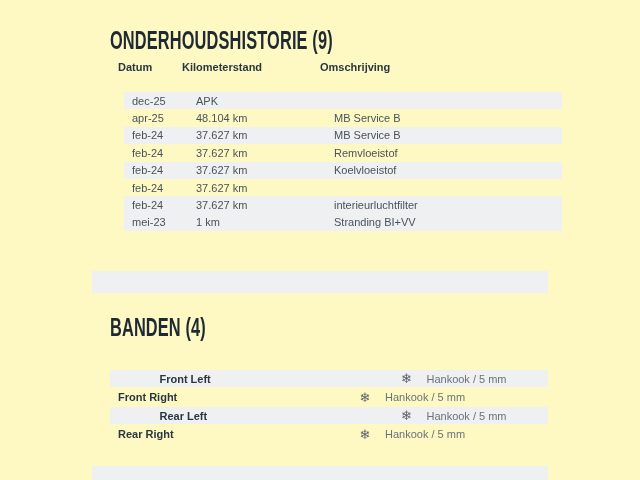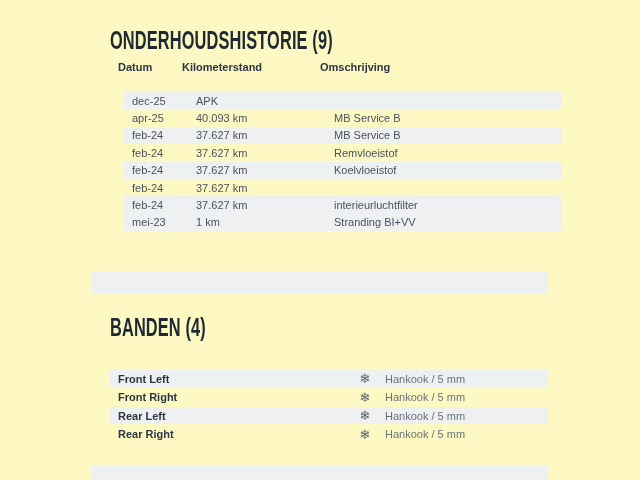--- a/index.html
+++ b/index.html
@@ -21,21 +21,21 @@
   }
   .t1-rows{position:absolute;left:112px;top:92px;width:438px;margin-left:12px;}
   .t1-row{display:flex;align-items:center;height:17.4px;font-size:11px;color:#49525c;}
   .t1-row.striped{background:#eef0f2;}
   .c1{width:64px;padding-left:8px;flex:none;}
   .c2{width:138px;flex:none;}
   .c3{flex:1;}
 
   .t2-rows{position:absolute;left:110px;top:370px;width:438px;}
   .t2-row{display:flex;align-items:center;height:17px;margin-bottom:1.6px;font-size:11px;}
-  .t2-row.striped{background:#eef0f2;}
+  .t2-row.striped{background:#eef0f2;justify-content:center;}
   .pos{width:236px;padding-left:8px;font-weight:700;color:#2a3642;flex:none;}
   .flake{width:22px;text-align:center;color:#5a626c;font-size:13px;flex:none;line-height:1;}
   .val{color:#6a727c;padding-left:9px;}
 
   .band{position:absolute;left:92px;width:456px;background:#eef0f2;}
   #band-maintenance{top:271px;height:22px;}
   #band-tires{top:466px;height:14px;}
 </style>
 </head>
 <body>
@@ -50,21 +50,21 @@
     <span class="c3">Omschrijving</span>
   </div>
 
   <div class="t1-rows">
     <div class="t1-row striped">
         <span class="c1">dec-25</span>
         <span class="c3">APK</span>
       </div>
       <div class="t1-row">
         <span class="c1">apr-25</span>
-        <span class="c2">40.093 km</span>
+        <span class="c2">48.104 km</span>
         <span class="c3">MB Service B</span>
       </div>
       <div class="t1-row striped">
         <span class="c1">feb-24</span>
         <span class="c2">37.627 km</span>
         <span class="c3">MB Service B</span>
       </div>
       <div class="t1-row">
         <span class="c1">feb-24</span>
         <span class="c2">37.627 km</span>

